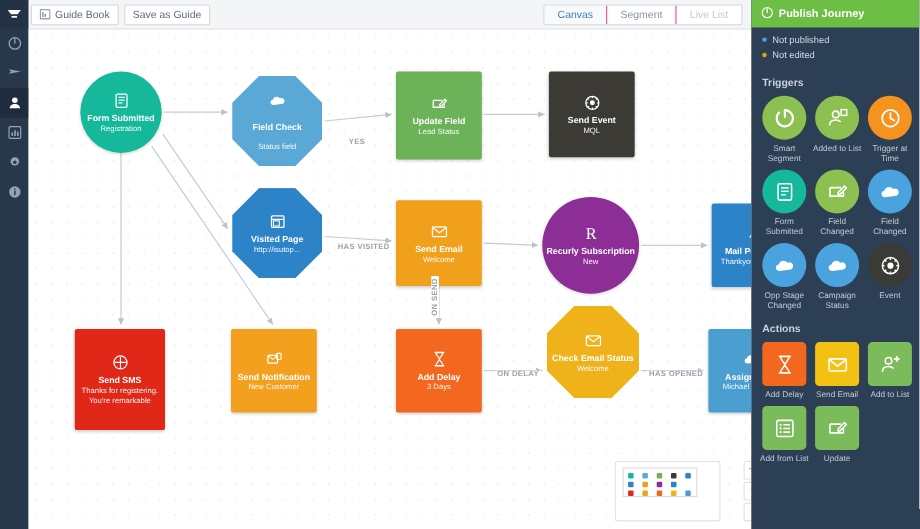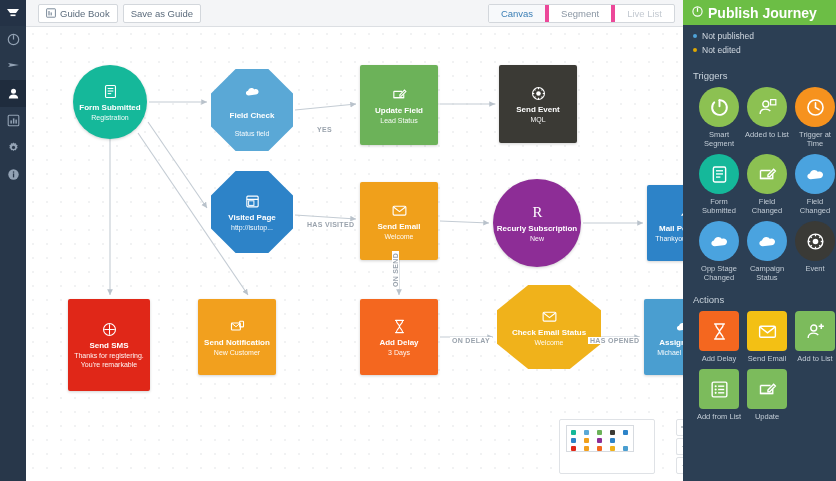--- a/index.html
+++ b/index.html
@@ -26,37 +26,37 @@
     width: 26px; height: 27px; display: flex; align-items: center; justify-content: center;
     cursor: pointer;
   }
   #left-rail .rail-item.active { background: #1f2c3d; }
   #left-rail svg { display: block; }
 
   
   #topbar {
     position: absolute; left: 26px; top: 0; width: 657px; height: 27px;
     background: #f4f5f7; border-bottom: 1px solid #dcdfe3;
-    display: flex; align-items: center; padding: 0 12px;
+    display: flex; align-items: center; padding: 0 2px;
   }
   .tb-btn {
     height: 19px; background: #ffffff; border: 1px solid #d3d7dc; border-radius: 2px;
     display: flex; align-items: center; gap: 4px; padding: 0 7px;
     font-size: 9.5px; color: #5b6b7c; cursor: pointer; margin-right: 5px;
   }
   .tb-btn svg { display:block; }
 
   #tab-group {
     position: absolute; right: 8px; top: 4px;
     display: flex; height: 19px; border: 1px solid #d3d7dc; border-radius: 2px;
     background: #ffffff; overflow: hidden;
   }
   .tab {
     padding: 0 12px; display: flex; align-items: center; font-size: 9.5px;
-    color: #8a96a3; border-right: 4px solid #ec4899; cursor: pointer;
+    color: #8a96a3; border-right: 1px solid #ec4899; cursor: pointer;
   }
   .tab:last-child { border-right: none; }
   .tab.active { color: #3b7fb5; background:#f7f9fb; }
   .tab.dim { color: #c3c9d1; }
 
   
   #canvas {
     position: absolute; left: 26px; top: 27px; width: 657px; height: 454px;
     background-color: #ffffff;
     background-image: radial-gradient(#f1f2f3 1px, transparent 1.2px);
@@ -108,30 +108,30 @@
 
   
   #right-panel {
     position: absolute; left: 683px; top: 0; width: 153px; height: 481px;
     background: #2c3f54; overflow: hidden;
   }
   #publish-btn {
     height: 25px; background: #6cbe45; display: flex; align-items: center;
     gap: 5px; padding: 0 9px; cursor: pointer;
   }
-  #publish-btn .pb-label { font-size: 14px; font-weight: bold; color: #fff; }
+  #publish-btn .pb-label { font-size: 10px; font-weight: bold; color: #fff; }
   #status-list { padding: 6px 10px 8px 10px; }
   .status-row { display: flex; align-items: center; gap: 5px; margin-bottom: 4px; }
   .status-dot { width: 4px; height: 4px; border-radius: 50%; }
   .status-row span.txt { font-size: 8.5px; color: #d3dae2; }
 
   .panel-sec-title {
-    font-size: 9.5px; color: #c9d3dc; padding: 3px 10px 6px 10px; font-weight: normal;
-  }
-  .tile-grid { display: grid; grid-template-columns: repeat(3, 1fr); padding: 0 12px; }
+    font-size: 9.5px; color: #c9d3dc; padding: 3px 10px 6px 10px; font-weight: bold;
+  }
+  .tile-grid { display: grid; grid-template-columns: repeat(3, 1fr); padding: 0 6px; }
   .tile { display: flex; flex-direction: column; align-items: center; cursor: pointer; margin-bottom: 6px; }
   .tile .t-ico {
     width: 40px; height: 40px; display: flex; align-items: center; justify-content: center;
     margin-bottom: 3px;
   }
   .tile .t-ico.round { border-radius: 50%; }
   .tile .t-ico.sq { border-radius: 4px; }
   .tile .t-label {
     font-size: 7.5px; color: #c2ccd6; text-align: center; line-height: 9px; width: 48px;
   }
@@ -335,42 +335,42 @@
       <div class="node shape-rect" style="left: 42px; top: 272px; width: 82px; height: 92px; background: rgb(224, 39, 24);">
         <span class="n-ico">
           <svg width="17" height="17" viewBox="0 0 24 24">
             <circle cx="12" cy="12" r="8.4" fill="none" stroke="#ffffff" stroke-width="1.6"></circle>
             <path d="M12 4.6v14.8M4.6 12h14.8" stroke="#ffffff" stroke-width="1.5"></path>
           </svg>
         </span>
         <span class="n-title">Send SMS</span>
         <span class="n-sub">Thanks for registering. You're remarkable</span>
       </div>
-      <div class="node shape-rect" style="left: 172px; top: 272px; width: 78px; height: 76px; background: rgb(242, 160, 30);">
+      <div class="node shape-rect" style="left: 184px; top: 272px; width: 78px; height: 76px; background: rgb(242, 160, 30);">
         <span class="n-ico">
           <svg width="17" height="17" viewBox="0 0 24 24">
             <rect x="3.5" y="7" width="12.5" height="10" rx="1.2" fill="none" stroke="#ffffff" stroke-width="1.6"></rect>
             <path d="M4 7.5l5.8 4.8L15.6 7.5" fill="none" stroke="#ffffff" stroke-width="1.4"></path>
             <rect x="15" y="4.5" width="5.5" height="8" rx="1" fill="none" stroke="#ffffff" stroke-width="1.5"></rect>
           </svg>
         </span>
         <span class="n-title">Send Notification</span>
         <span class="n-sub">New Customer</span>
       </div>
       <div class="node shape-rect" style="left: 334px; top: 272px; width: 78px; height: 76px; background: rgb(244, 103, 31);">
         <span class="n-ico">
           <svg width="17" height="17" viewBox="0 0 24 24">
             <path d="M6.5 3.5h11M6.5 20.5h11" stroke="#ffffff" stroke-width="1.8" stroke-linecap="round"></path>
             <path d="M7.6 3.8c0 4 4.4 6 4.4 8.2s-4.4 4.2-4.4 8.2M16.4 3.8c0 4-4.4 6-4.4 8.2s4.4 4.2 4.4 8.2" fill="none" stroke="#ffffff" stroke-width="1.6"></path>
           </svg>
         </span>
         <span class="n-title">Add Delay</span>
         <span class="n-sub">3 Days</span>
       </div>
-      <div class="node shape-oct" style="left: 471px; top: 258px; width: 104px; height: 84px; background: rgb(240, 178, 27); text-align: right;">
+      <div class="node shape-oct" style="left: 471px; top: 251px; width: 84px; height: 84px; background: rgb(240, 178, 27); text-align: right;">
         <span class="n-ico">
           <svg width="17" height="17" viewBox="0 0 24 24">
             <rect x="3" y="6" width="18" height="12.5" rx="1.4" fill="none" stroke="#ffffff" stroke-width="1.6"></rect>
             <path d="M3.6 7L12 13.6 20.4 7" fill="none" stroke="#ffffff" stroke-width="1.6"></path>
           </svg>
         </span>
         <span class="n-title">Check Email Status</span>
         <span class="n-sub">Welcome</span>
       </div>
       <div class="node shape-rect" style="left: 618px; top: 272px; width: 78px; height: 76px; background: rgb(74, 158, 208);">

